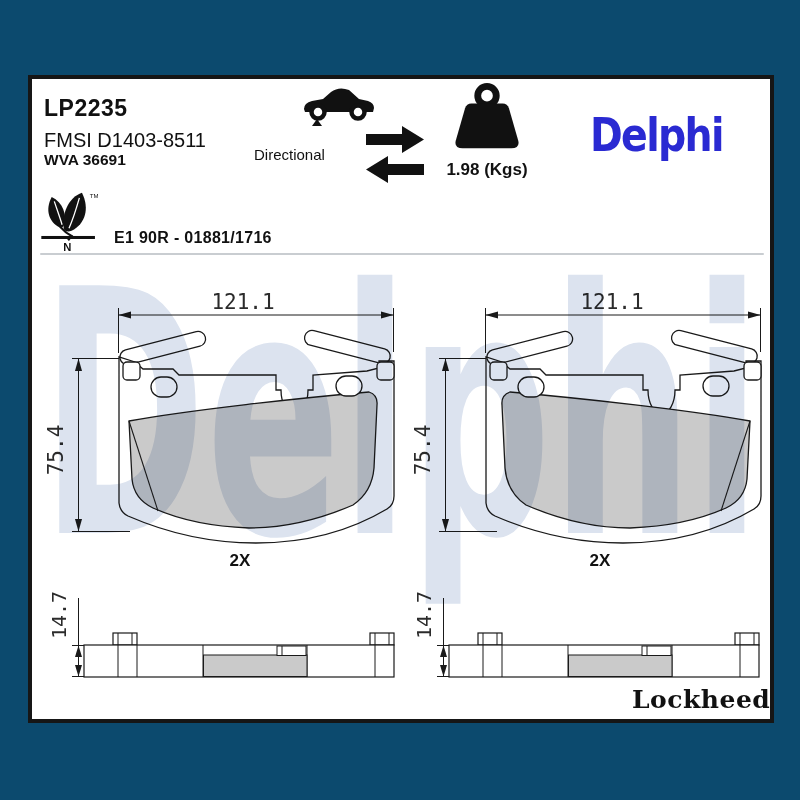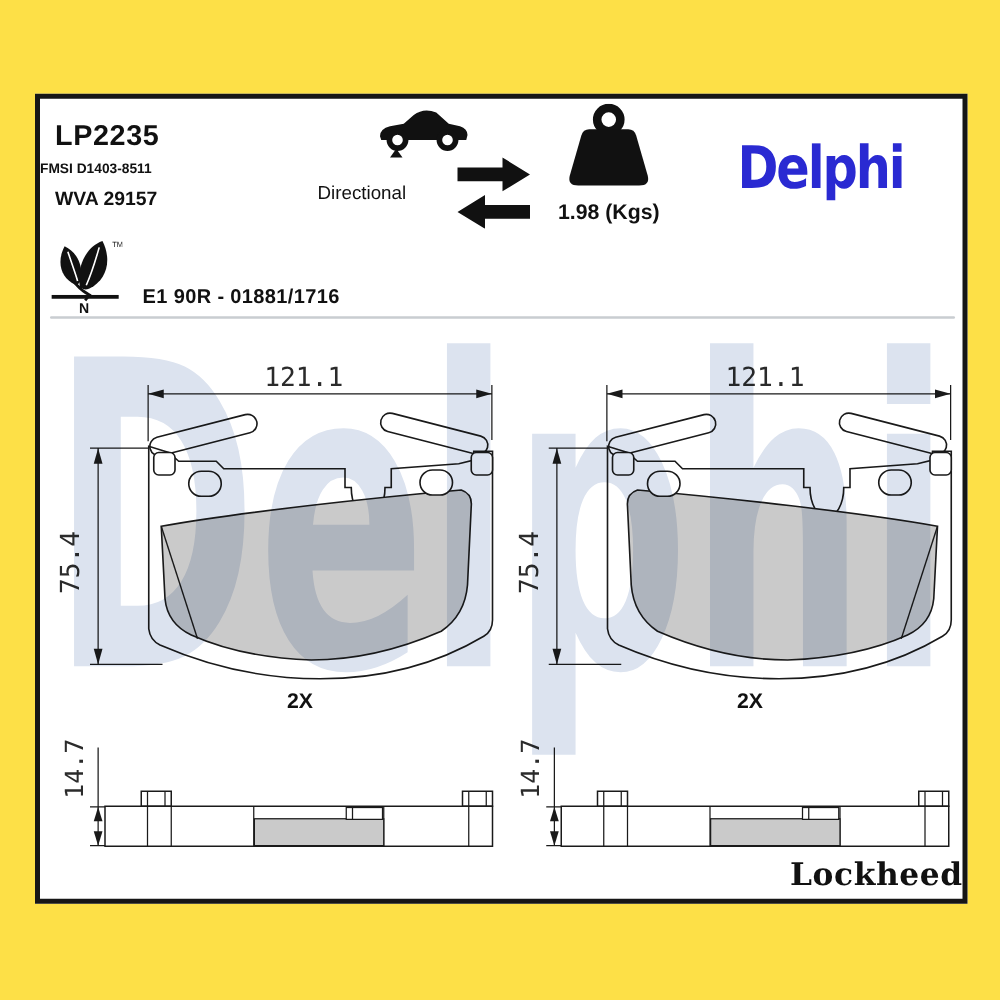--- a/index.html
+++ b/index.html
@@ -1,22 +1,22 @@
 <!DOCTYPE html>
 <html><head>
 <meta charset="utf-8">
 <style>
   html,body{margin:0;padding:0;background:#fff;}
-  #stage{position:relative;width:800px;height:800px;background:#fde047;overflow:hidden;
+  #stage{position:relative;width:800px;height:800px;background:#0c4a6e;overflow:hidden;
          font-family:"Liberation Sans",sans-serif;color:#111;}
   .frame{position:absolute;left:28px;top:75px;width:746px;height:648px;
          border:4px solid #161616;box-sizing:border-box;background:#fff;overflow:hidden;}
   .abs{position:absolute;}
   .part-number{left:12px;top:16px;font-size:23px;font-weight:bold;letter-spacing:.5px;}
-  .fmsi{left:0;top:50px;font-size:11px;font-weight:bold;}
+  .fmsi{left:12px;top:50px;font-size:20px;font-weight:normal;}
   .wva{left:12px;top:72px;font-size:15.5px;font-weight:bold;}
   .car-icon{left:266px;top:4px;}
   .directional{left:222px;top:67px;font-size:15px;}
   .arrows-icon{left:332px;top:46px;}
   .weight-icon{left:413px;top:4px;}
   .weight-label{left:403px;top:81px;width:104px;text-align:center;font-size:17px;font-weight:bold;}
   .delphi-logo{left:558px;top:28px;font-size:47px;font-weight:bold;color:#2a2ad2;
                letter-spacing:-2px;transform:scaleX(.84);transform-origin:left top;
                font-family:"DejaVu Sans",sans-serif;}
   .leaf-icon{left:8px;top:112px;}
@@ -33,21 +33,21 @@
                  mix-blend-mode:multiply;}
 </style>
 </head>
 <body>
 
 <div id="stage">
   <div class="frame">
 
     <div class="abs part-number">LP2235</div>
     <div class="abs fmsi">FMSI D1403-8511</div>
-    <div class="abs wva">WVA 29157</div>
+    <div class="abs wva">WVA 36691</div>
 
     <svg class="abs car-icon" width="80" height="44" viewBox="0 0 80 44">
       <path d="M6 26 Q6 20 14 18 L25 16 L33 9 Q41 3 51 7 L61 16 L70 18 Q76 20 76 25 L75 29 L7 29 Z" fill="#111"></path>
       <circle cx="20" cy="29" r="6.5" fill="#fff" stroke="#111" stroke-width="4.5"></circle>
       <circle cx="60" cy="29" r="6.5" fill="#fff" stroke="#111" stroke-width="4.5"></circle>
       <polygon points="14,43 24,43 19,36" fill="#111"></polygon>
     </svg>
 
     <div class="abs directional">Directional</div>
 

